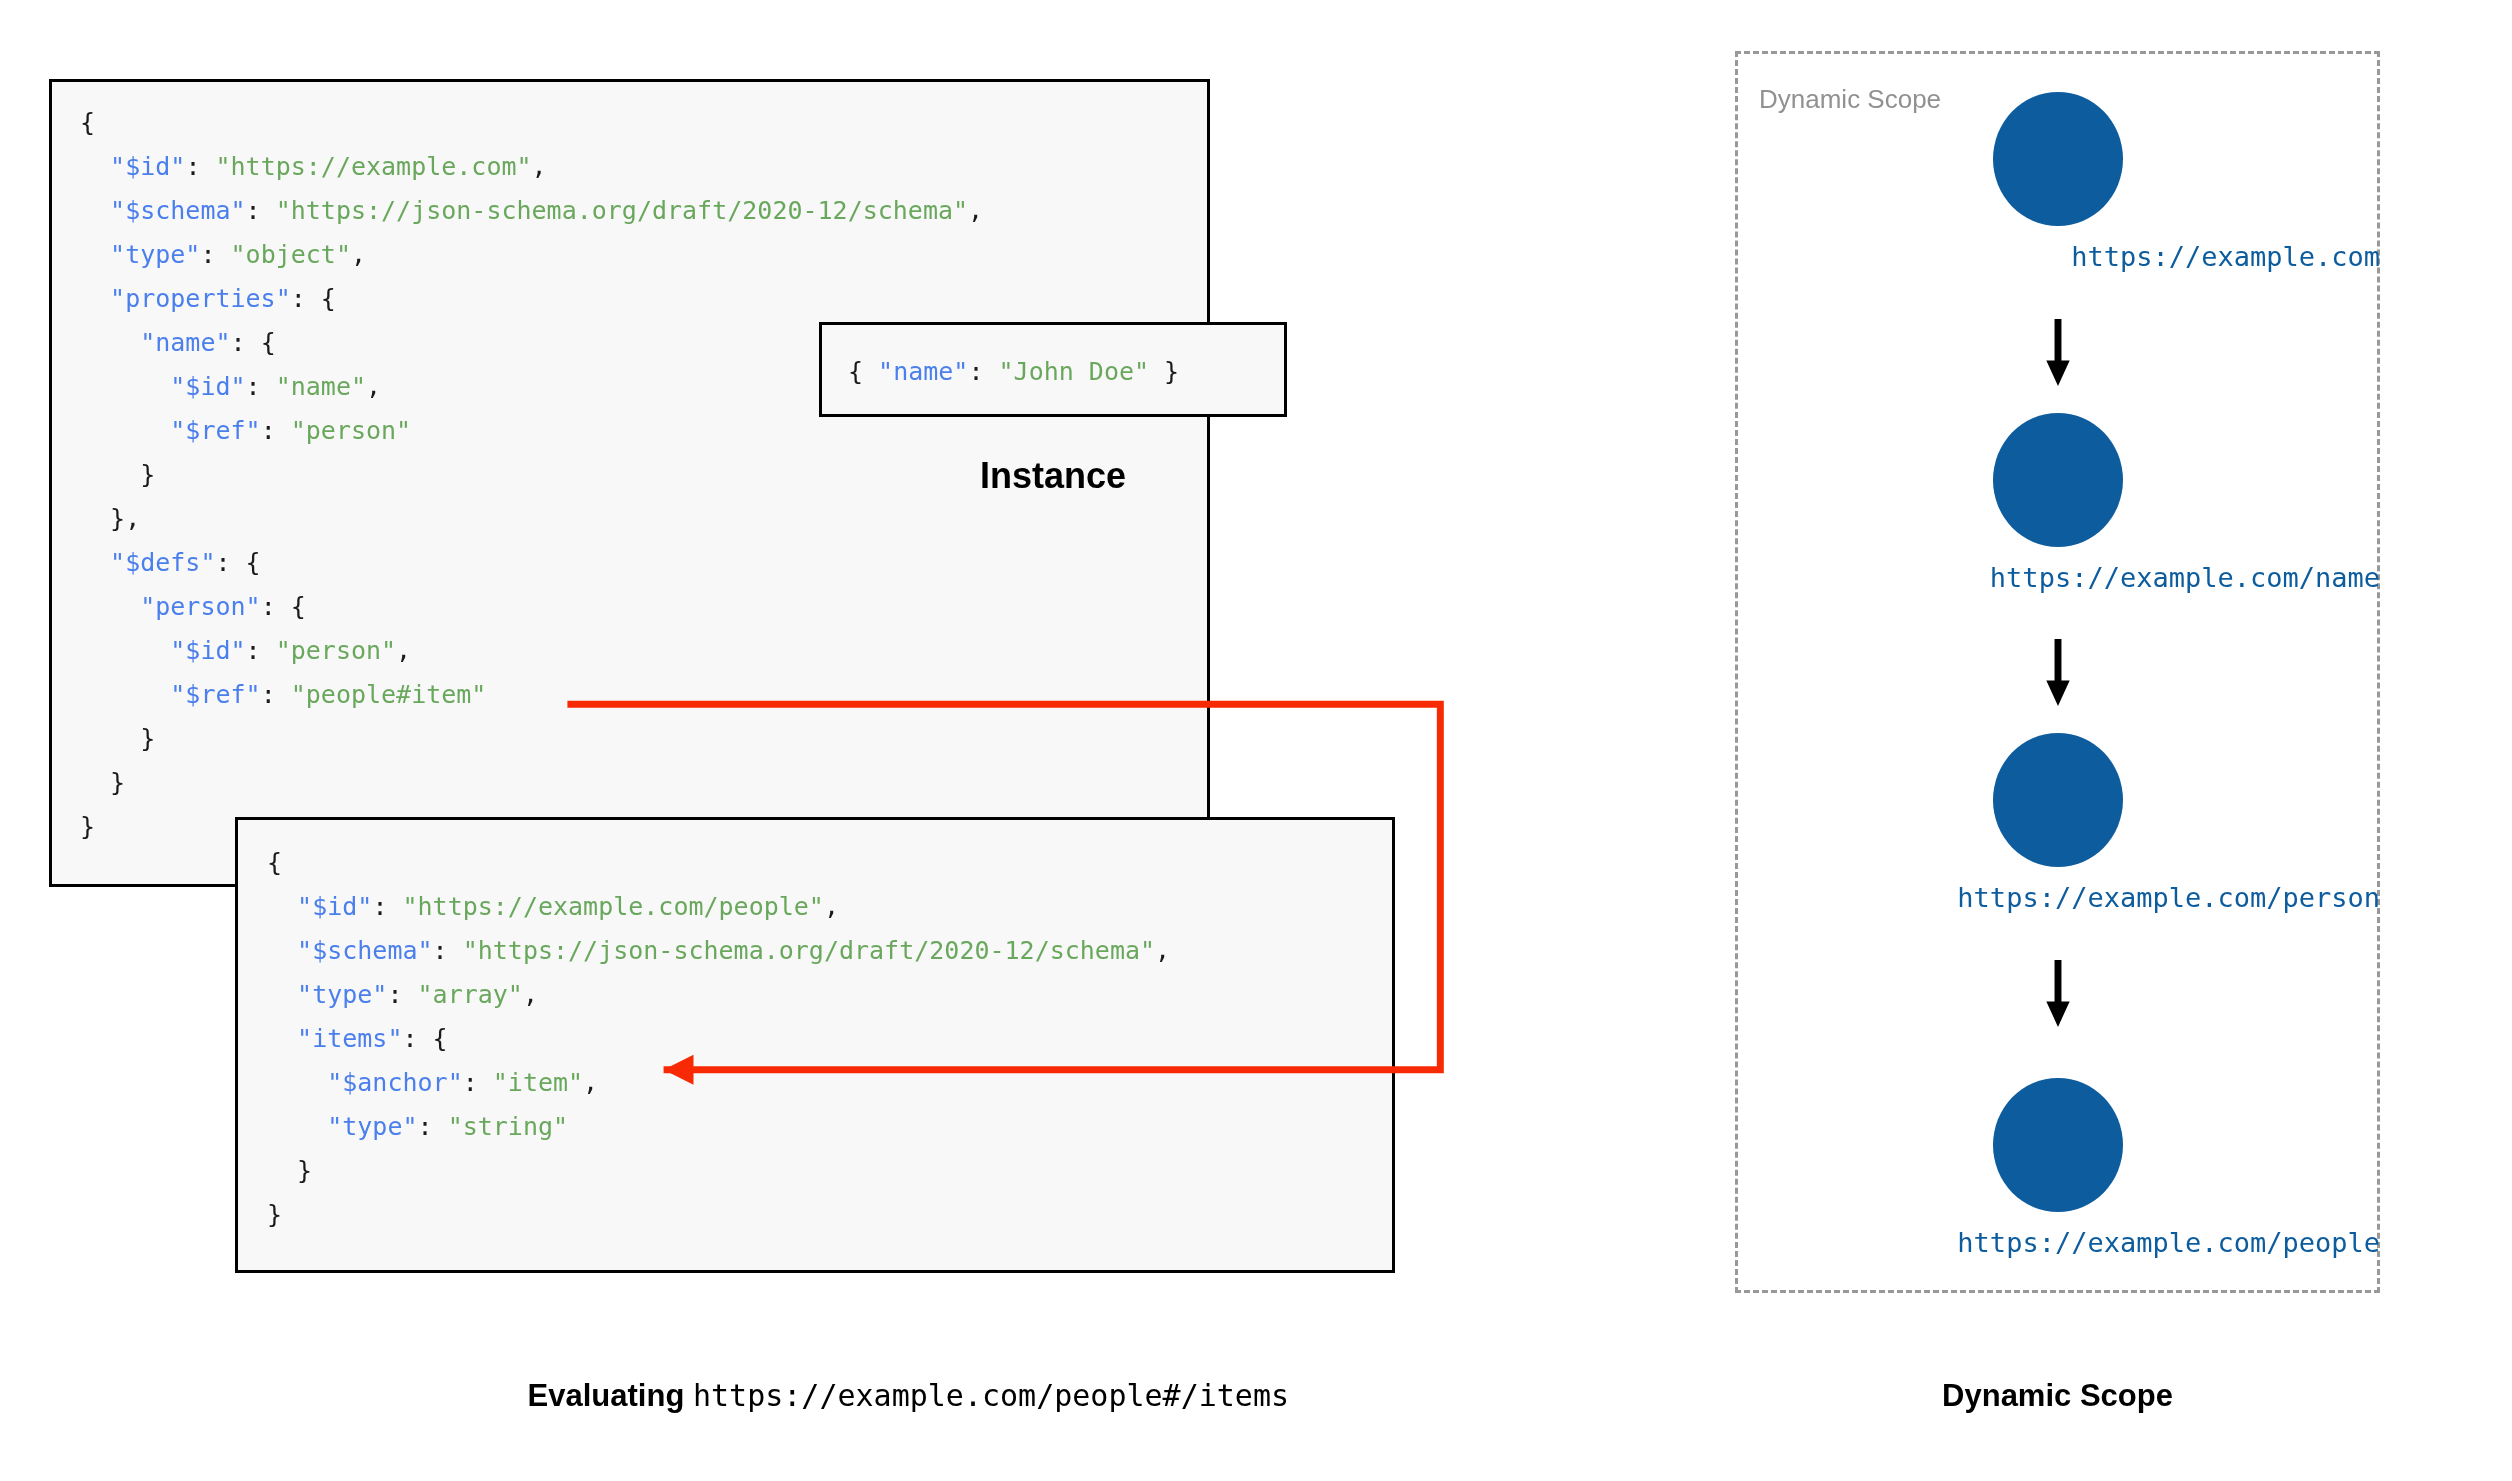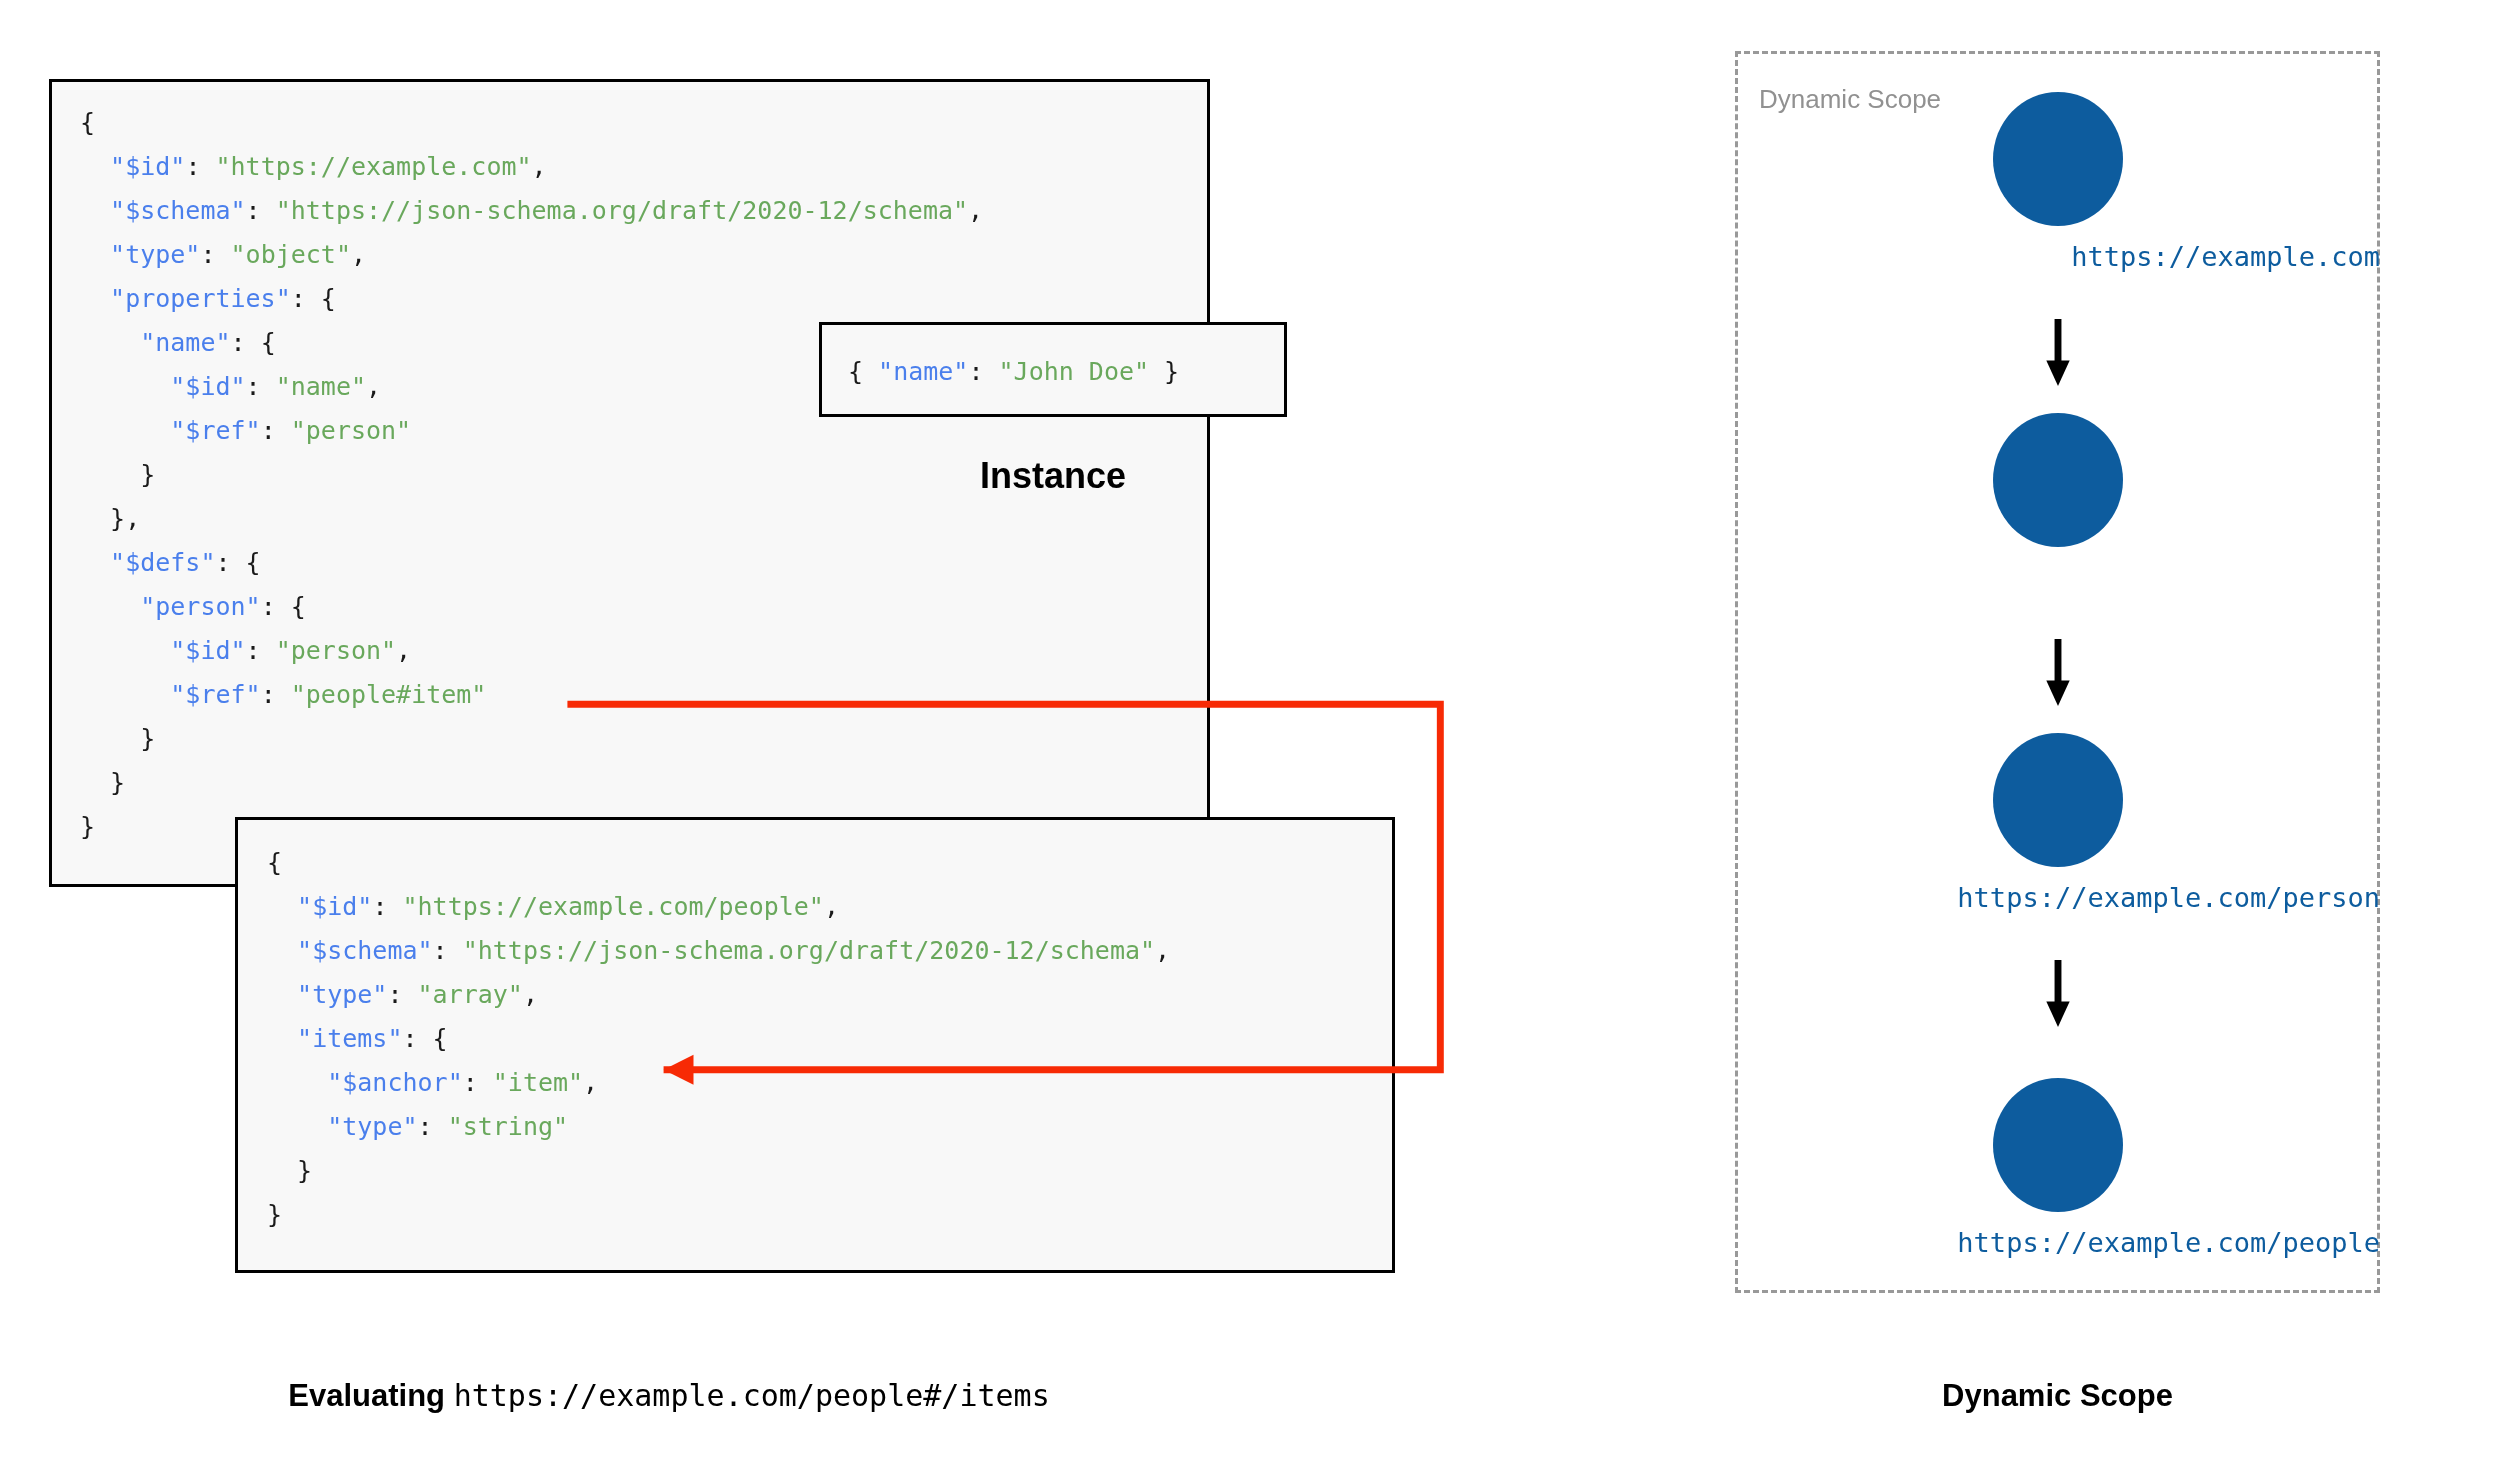--- a/index.html
+++ b/index.html
@@ -98,21 +98,21 @@
     z-index: 8;
     pointer-events: none;
   }
 
   
   #evaluating-caption {
     position: absolute;
     left: 49px;
     top: 1378px;
     width: 1240px;
-    text-align: center;
+    text-align: right;
     font-size: 31px;
     color: #000000;
     white-space: nowrap;
   }
   #evaluating-label {
     font-weight: bold;
     font-family: "Liberation Sans", sans-serif;
   }
   #evaluating-uri {
     font-family: "DejaVu Sans Mono", monospace;
@@ -214,20 +214,21 @@
 </div>
 <div class="scope-arrow" style="top:319px">
   <svg width="32" height="69" viewBox="0 0 60 130">
     <line x1="30" y1="0" x2="30" y2="92" stroke="#000000" stroke-width="13"></line>
     <polygon points="30,126 8,78 52,78" fill="#000000"></polygon>
   </svg>
 </div>
 
 <div class="scope-node" style="top:413px">
   <span class="scope-circle"></span>
+  <div class="scope-label">https://example.com/name</div>
 </div>
 <div class="scope-arrow" style="top:639px">
   <svg width="32" height="69" viewBox="0 0 60 130">
     <line x1="30" y1="0" x2="30" y2="92" stroke="#000000" stroke-width="13"></line>
     <polygon points="30,126 8,78 52,78" fill="#000000"></polygon>
   </svg>
 </div>
 
 <div class="scope-node" style="top:733px">
   <span class="scope-circle"></span>

